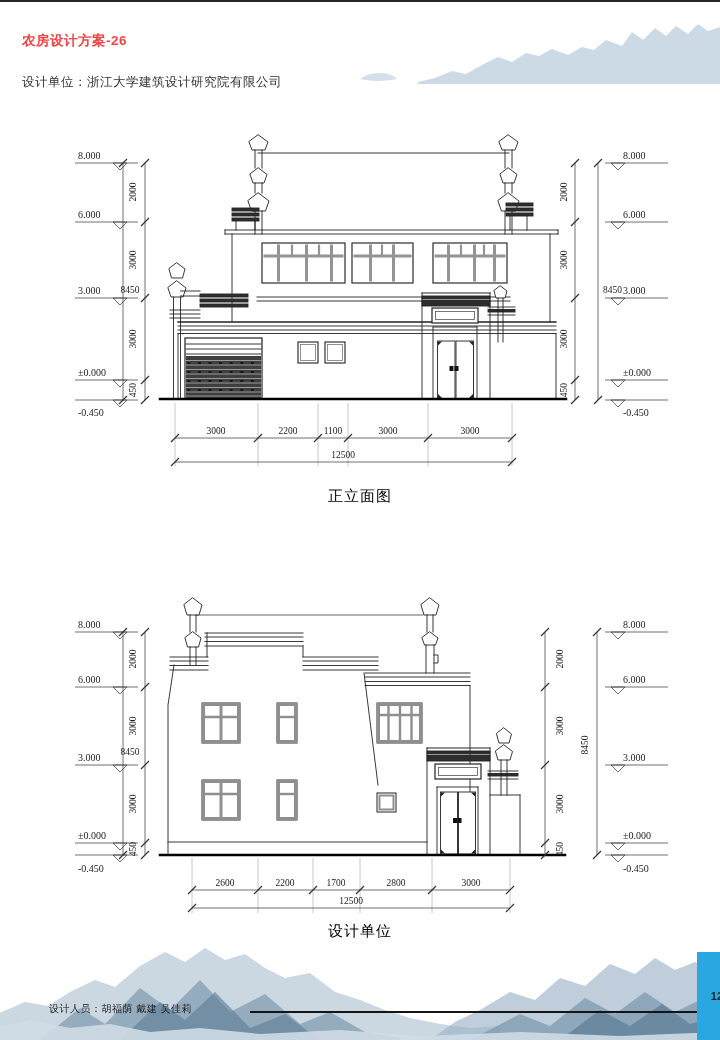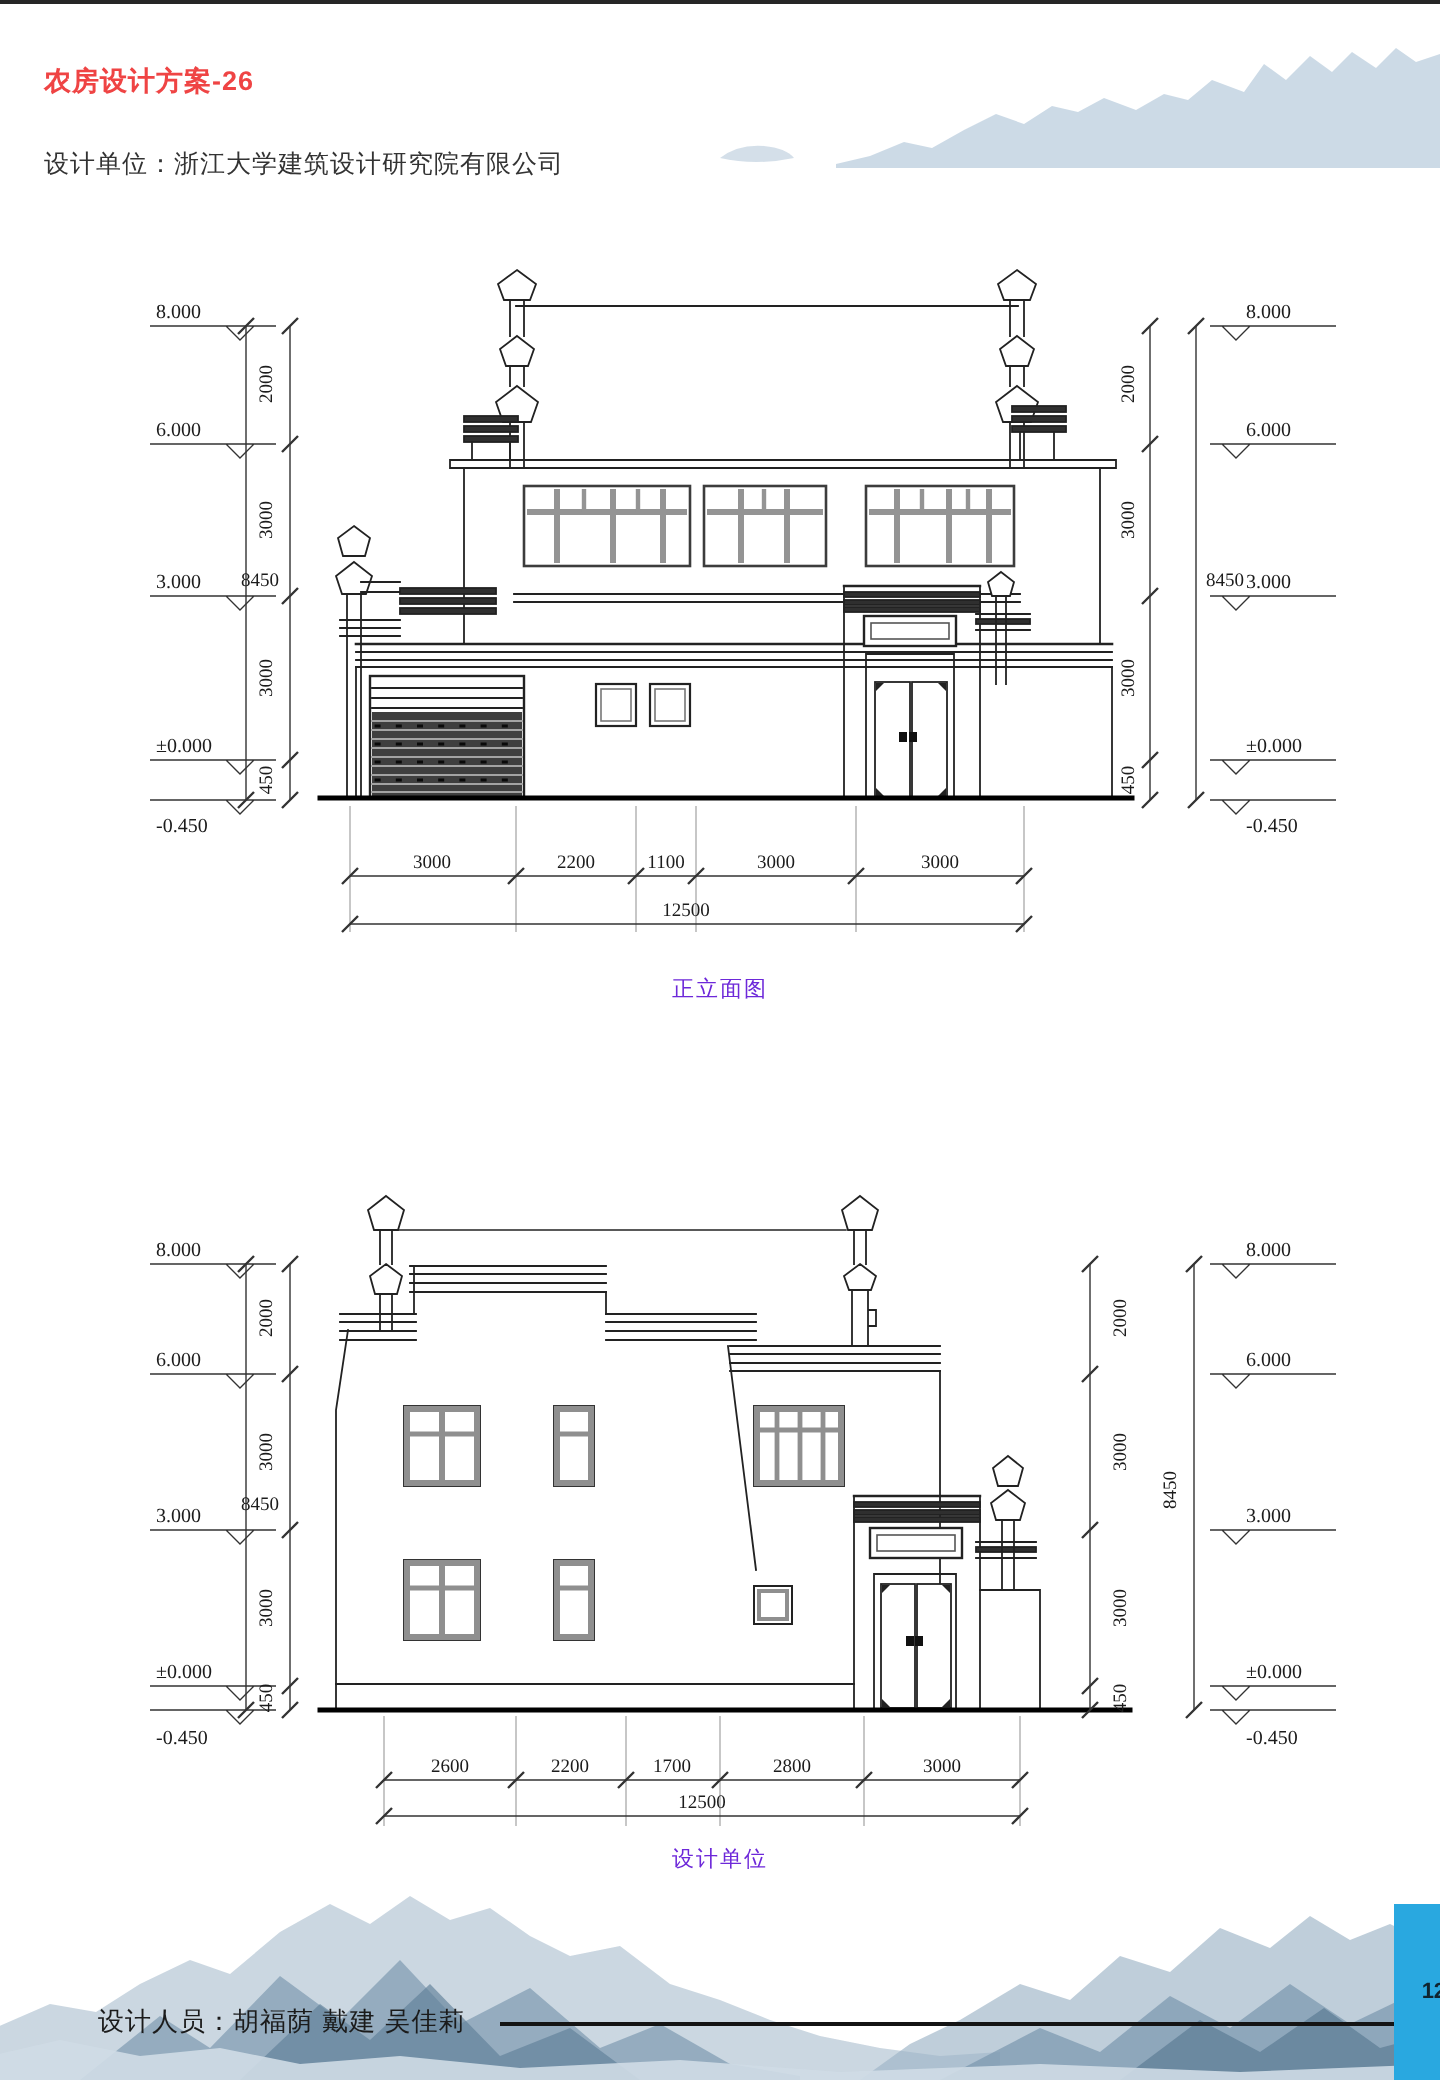--- a/index.html
+++ b/index.html
@@ -4,24 +4,24 @@
 <style>
   html,body{margin:0;padding:0;}
   body{
     width:720px;height:1040px;position:relative;background:#ffffff;
     font-family:"Liberation Sans","DejaVu Sans",sans-serif;overflow:hidden;
   }
   .abs{position:absolute;}
   .top-rule{left:0;top:0;width:720px;height:2px;background:#262626;}
   .title{left:22px;top:32px;font-size:13.5px;font-weight:bold;color:#ef4444;letter-spacing:.5px;}
   .subtitle{left:22px;top:58px;font-size:12.5px;color:#333;letter-spacing:.5px;margin-top:16px;}
-  .caption{left:0;width:720px;text-align:center;font-size:11px;font-weight:500;color:#6d28d9;letter-spacing:1px;}
+  .caption{left:0;width:720px;text-align:center;font-size:15px;font-weight:500;color:#000000;letter-spacing:1px;}
   .cap1{top:487px;}
   .cap2{top:922px;}
-  .designers{left:49px;top:1002px;font-size:13px;color:#1b1b1b;letter-spacing:.5px;z-index:4;}
+  .designers{left:49px;top:1002px;font-size:10px;color:#1b1b1b;letter-spacing:.5px;z-index:4;}
   .footer-line{left:250px;top:1011px;width:447px;height:2px;background:#141414;z-index:4;}
   .page-tab{left:697px;top:952px;width:46px;height:88px;background:#29a8e0;z-index:5;
     display:flex;align-items:center;justify-content:center;
     font-size:11px;font-weight:600;color:#102530;}
   svg text{font-family:"Liberation Serif","DejaVu Serif",serif;fill:#1c1c1c;}
   svg .dim{font-size:9.5px;}
   svg .lvl{font-size:10px;}
 </style>
 </head>
 <body>

